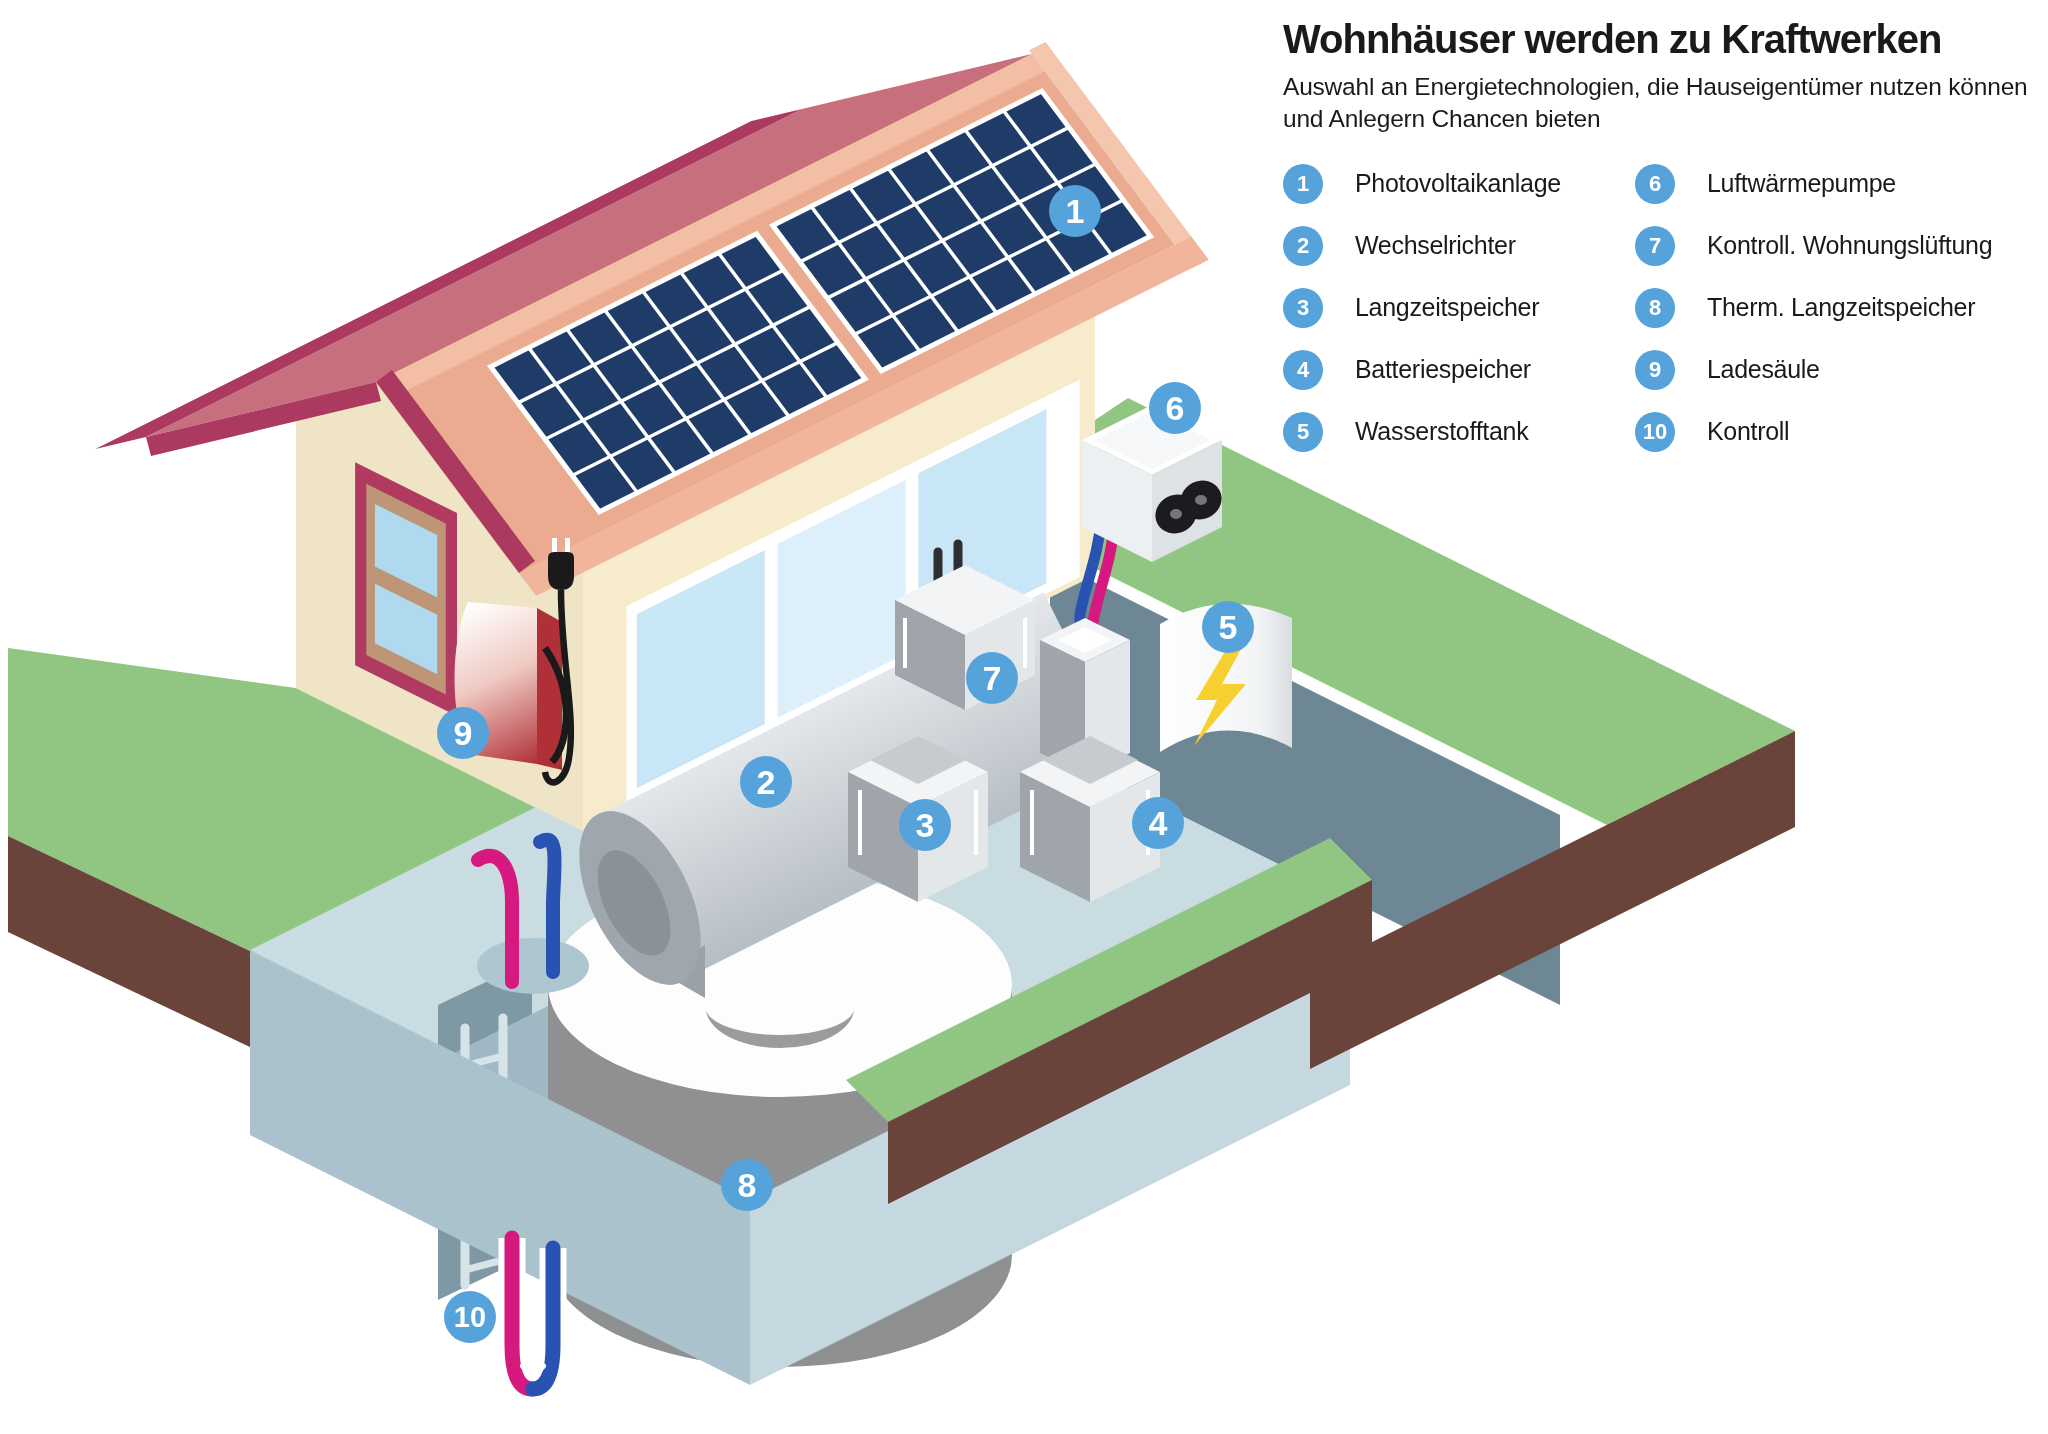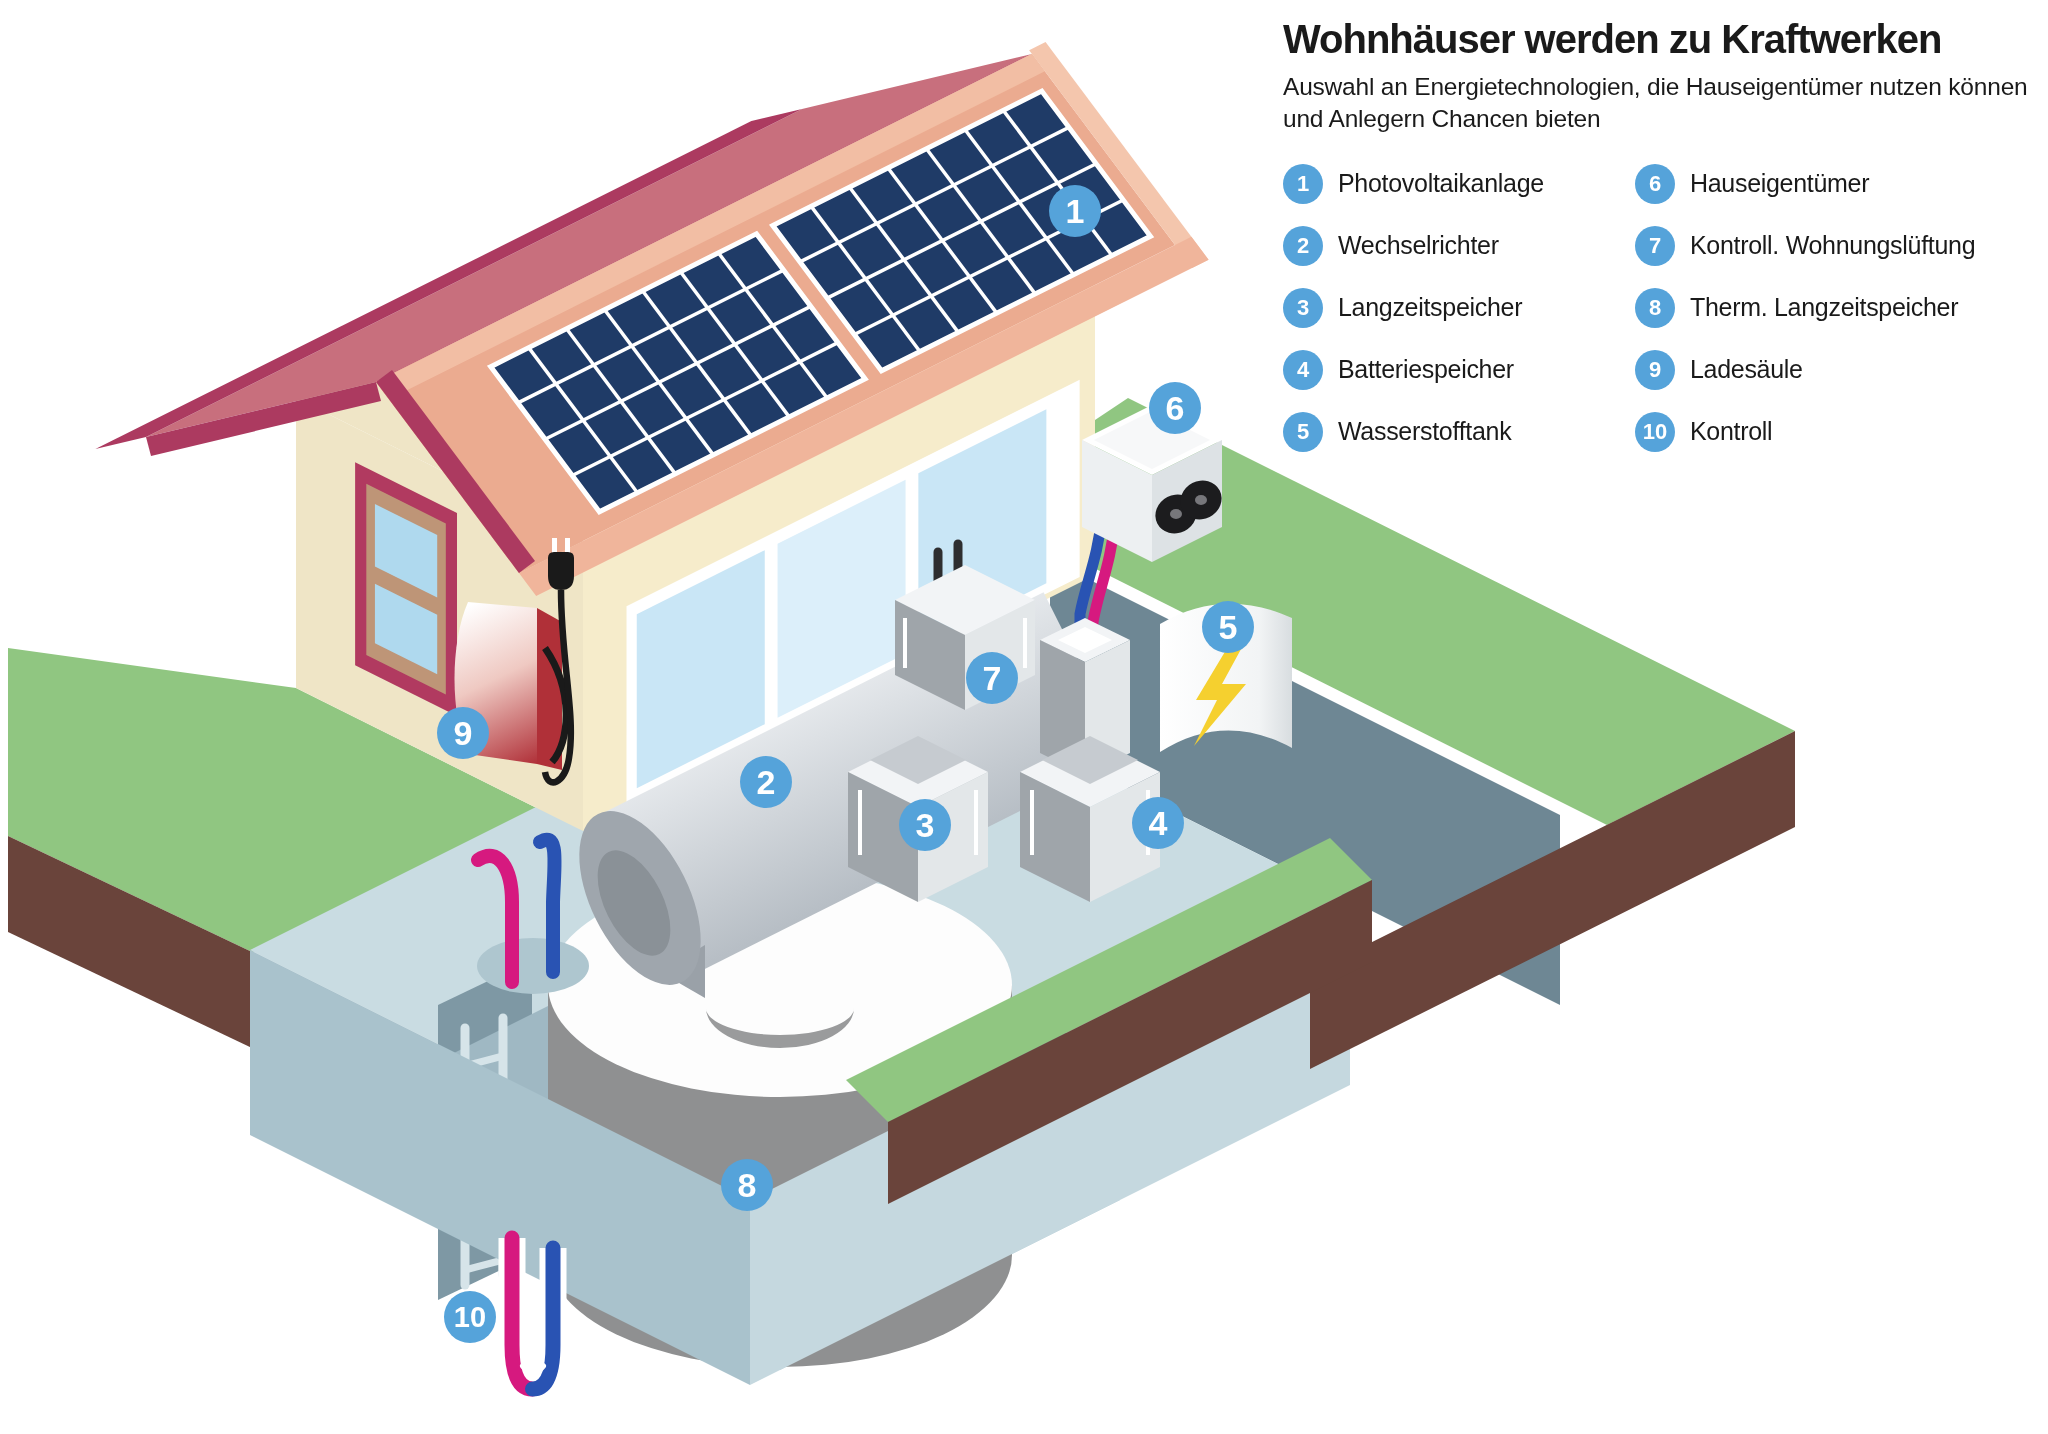--- a/index.html
+++ b/index.html
@@ -9,21 +9,21 @@
   .legend{position:absolute;left:1283px;top:18px;width:770px;color:#1a1a1a;}
   .legend h1{margin:0;font-size:40px;line-height:1.08;font-weight:700;letter-spacing:-1px;}
   .legend .sub{margin-top:10px;font-size:24.5px;line-height:1.28;letter-spacing:-0.2px;}
   .items{margin-top:30px;display:flex;}
   .col{display:flex;flex-direction:column;}
   .col1{width:352px;}
   .col2{width:400px;}
   .item{display:flex;align-items:center;margin-bottom:22px;height:40px;}
   .lbadge{flex:0 0 40px;width:40px;height:40px;border-radius:50%;background:#55A3DA;color:#fff;
           font-weight:700;font-size:22px;text-align:center;line-height:40px;}
-  .item .lab{margin-left:15px;font-size:25px;letter-spacing:-0.3px;white-space:nowrap;}
+  .item .lab{margin-left:32px;font-size:25px;letter-spacing:-0.3px;white-space:nowrap;}
   .bnum{fill:#ffffff;font-weight:700;font-size:34px;text-anchor:middle;font-family:"Liberation Sans",sans-serif;}
   .bnum.small{font-size:29px;}
 </style>
 </head>
 <body>
 
 <div id="stage">
 
 <svg id="scene" width="2048" height="1434" viewBox="0 0 2048 1434">
   <defs>
@@ -309,21 +309,21 @@
         <span class="lab">Batteriespeicher</span>
       </div>
       <div class="item">
         <span class="lbadge">5</span>
         <span class="lab">Wasserstofftank</span>
       </div>
     </div>
     <div class="col col2">
       <div class="item">
         <span class="lbadge">6</span>
-        <span class="lab">Hauseigentümer</span>
+        <span class="lab">Luftwärmepumpe</span>
       </div>
       <div class="item">
         <span class="lbadge">7</span>
         <span class="lab">Kontroll. Wohnungslüftung</span>
       </div>
       <div class="item">
         <span class="lbadge">8</span>
         <span class="lab">Therm. Langzeitspeicher</span>
       </div>
       <div class="item">

